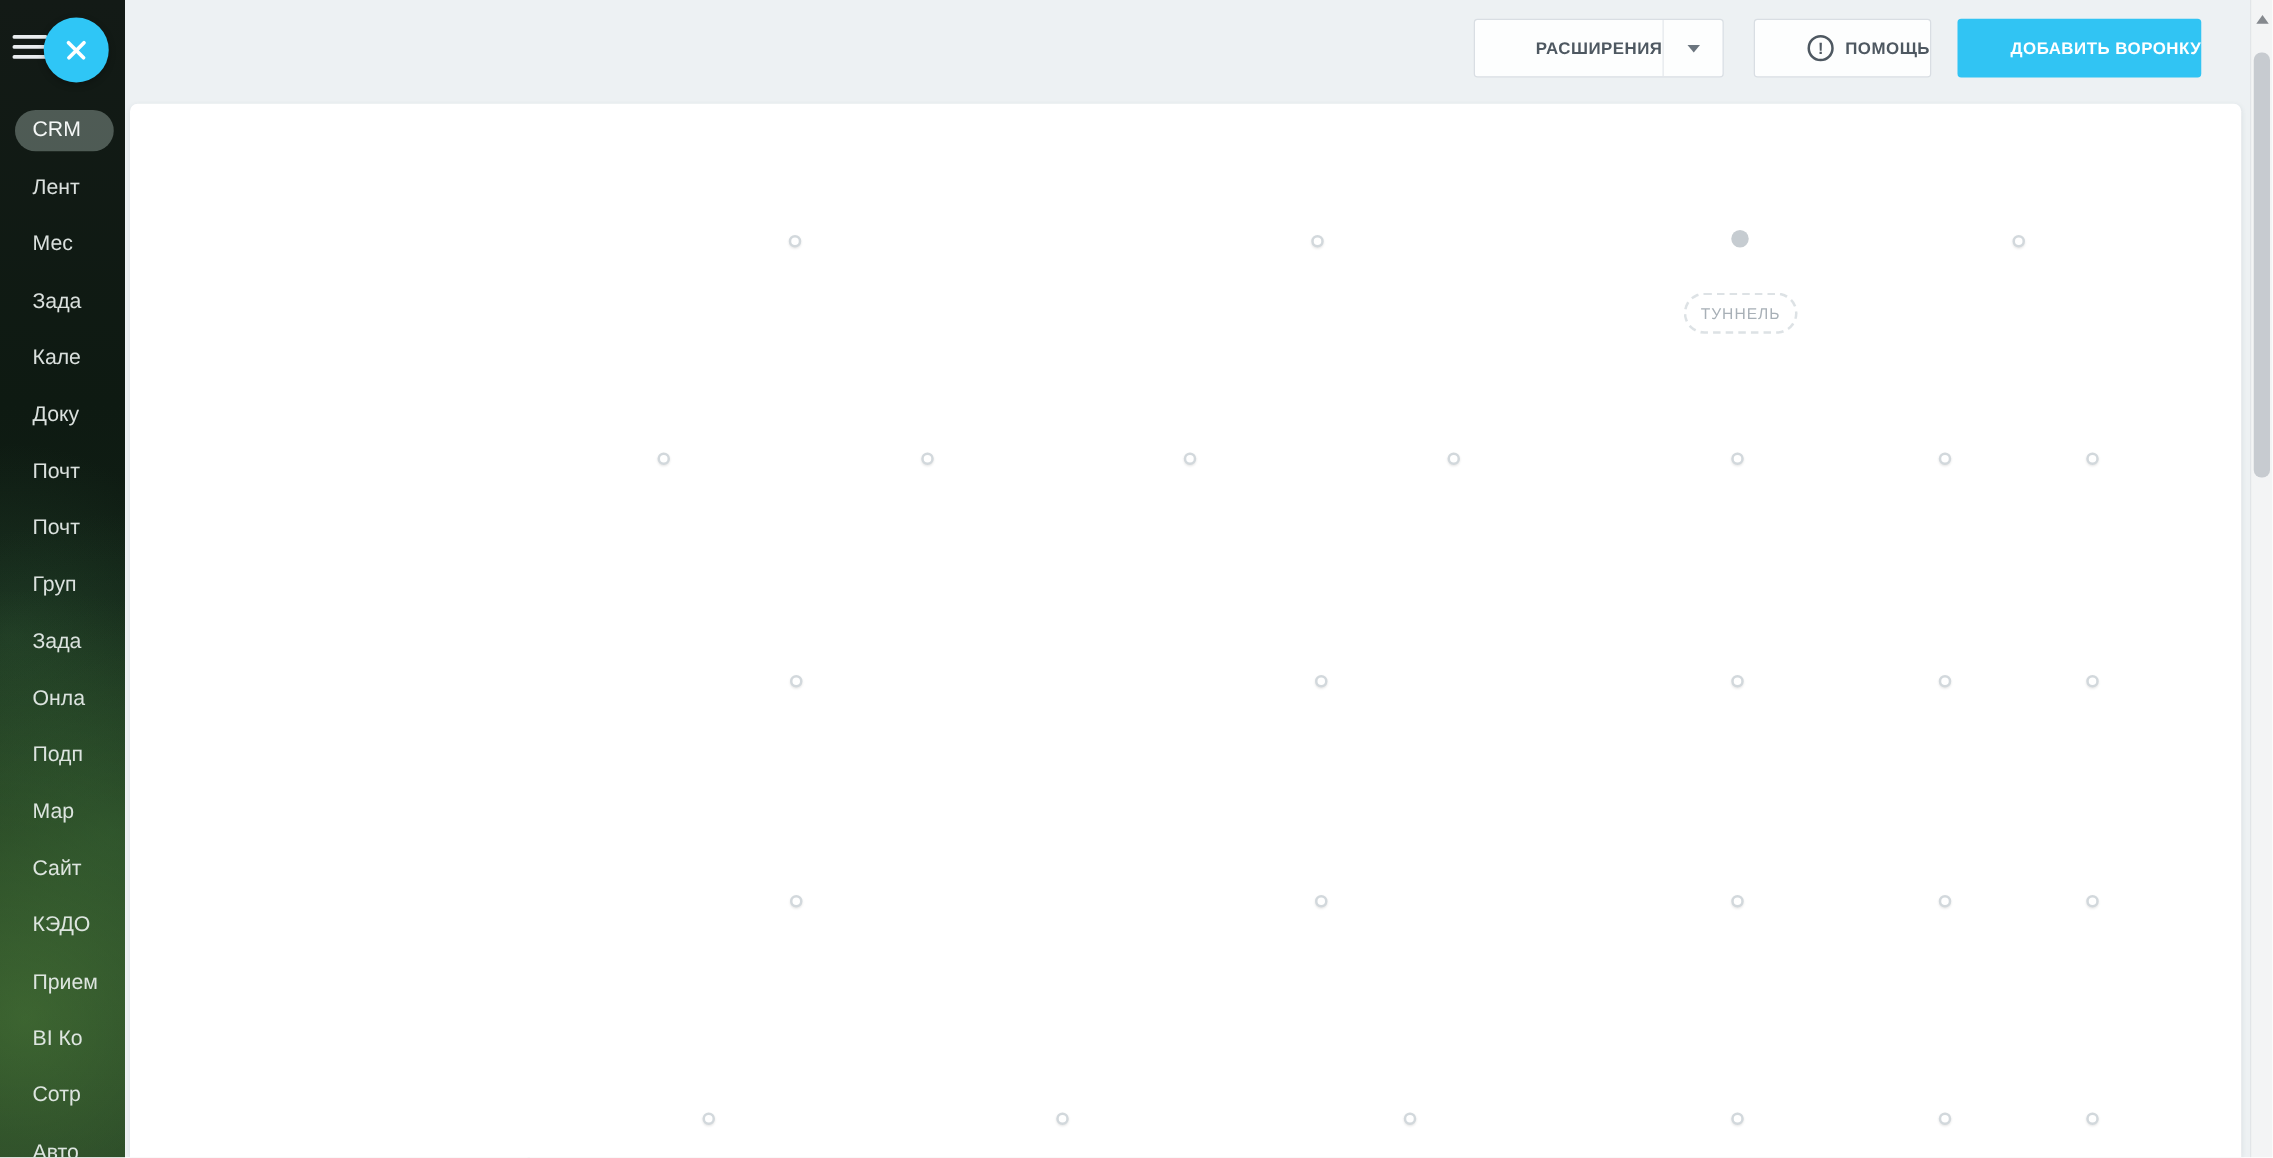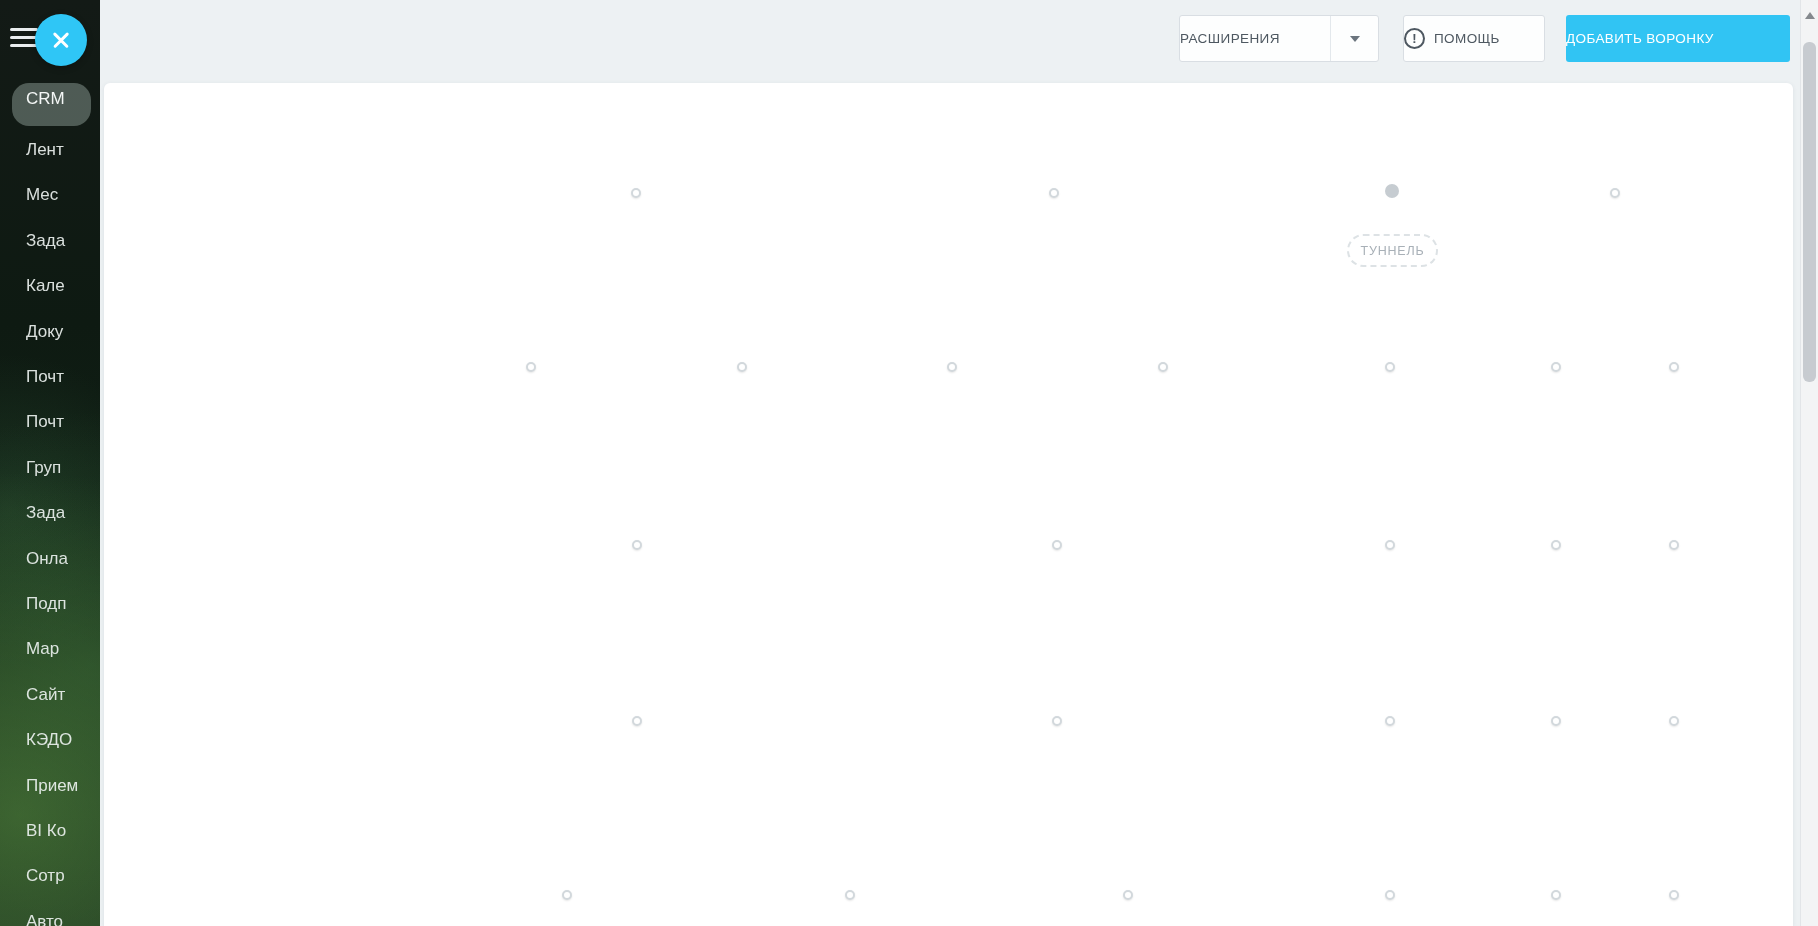--- a/index.html
+++ b/index.html
@@ -19,37 +19,37 @@
   .close-btn { position:absolute; left:35px; top:14px; width:52px; height:52px; border-radius:50%;
     background:#2fc6f6; border:none; cursor:pointer; box-shadow:0 2px 6px rgba(0,0,0,.25); }
   .x-icon { position:absolute; left:50%; top:50%; width:20px; height:20px; transform:translate(-50%,-50%); }
   .x-icon::before,.x-icon::after { content:""; position:absolute; left:50%; top:50%; width:20px; height:2.5px;
     background:#fff; border-radius:2px; }
   .x-icon::before { transform:translate(-50%,-50%) rotate(45deg); }
   .x-icon::after  { transform:translate(-50%,-50%) rotate(-45deg); }
   .sb-nav { position:absolute; left:0; top:82px; right:0; }
   .sb-item { height:45.4px; display:flex; align-items:center; padding-left:26px;
     font-size:17px; color:rgba(236,241,239,.92); white-space:nowrap; cursor:pointer; }
-  .sb-item.active span { background:rgba(165,180,175,.42); border-radius:17px; padding:6px 26px 17px 14px; margin-left:-14px; color:#f4f7f6; }
+  .sb-item.active span { background:rgba(165,180,175,.42); border-radius:17px; padding:6px 26px 7px 14px; margin-left:-14px; color:#f4f7f6; }
 
   
   .page-title { position:absolute; left:116px; top:18px; font-size:30px; font-weight:300; color:#39424b; letter-spacing:.2px; z-index:2; }
-  .btn { position:absolute; top:15px; height:47px; display:flex; align-items:center; justify-content:flex-start;
-    font-size:13.5px; font-weight:400; letter-spacing:.4px; color:#4e5861; cursor:pointer; z-index:2;
+  .btn { position:absolute; top:15px; height:47px; display:flex; align-items:center; justify-content:flex-end;
+    font-size:13.5px; font-weight:700; letter-spacing:.4px; color:#4e5861; cursor:pointer; z-index:2;
     background:#fdfefe; border:1px solid #d9dee3; border-radius:3px; }
   .btn-extensions { left:1179px; width:200px; padding-right:48px; }
   .ext-caret-box { position:absolute; right:0; top:0; width:48px; height:100%; border-left:1px solid #e3e8ec;
     display:flex; align-items:center; justify-content:center; }
   .caret-down { width:0; height:0; border-left:5px solid transparent; border-right:5px solid transparent;
     border-top:6px solid #6b757e; }
   .btn-help { left:1403px; width:142px; gap:9px; }
   .info-icon { width:21px; height:21px; border:2px solid #4e5861; border-radius:50%; position:relative; flex:0 0 auto; }
   .info-icon::before { content:"!"; position:absolute; left:50%; top:50%; transform:translate(-50%,-52%);
     font-size:13px; font-weight:700; color:#4e5861; }
-  .btn-add { left:1566px; width:224px; background:#31c4f3; border:none; color:#fff; border-radius:3px; }
+  .btn-add { left:1566px; width:195px; background:#31c4f3; border:none; color:#fff; border-radius:3px; }
 
   
   .card { position:absolute; left:104px; top:83px; width:1689px; height:843px; background:#ffffff;
     border-radius:6px 6px 0 0; box-shadow:0 1px 4px rgba(60,80,100,.10); z-index:1; }
 
   .sep { position:absolute; left:130px; width:1637px; height:1px; background:#ebeef1; }
   .sep1{top:244px}.sep2{top:419px}.sep3{top:594px}.sep4{top:769px}
 
   .vd { position:absolute; width:1px; height:54px; background:#e7ebee; }
   .vd-a{left:406px}.vd-b{left:1303px}.vd-c{left:1475px}

